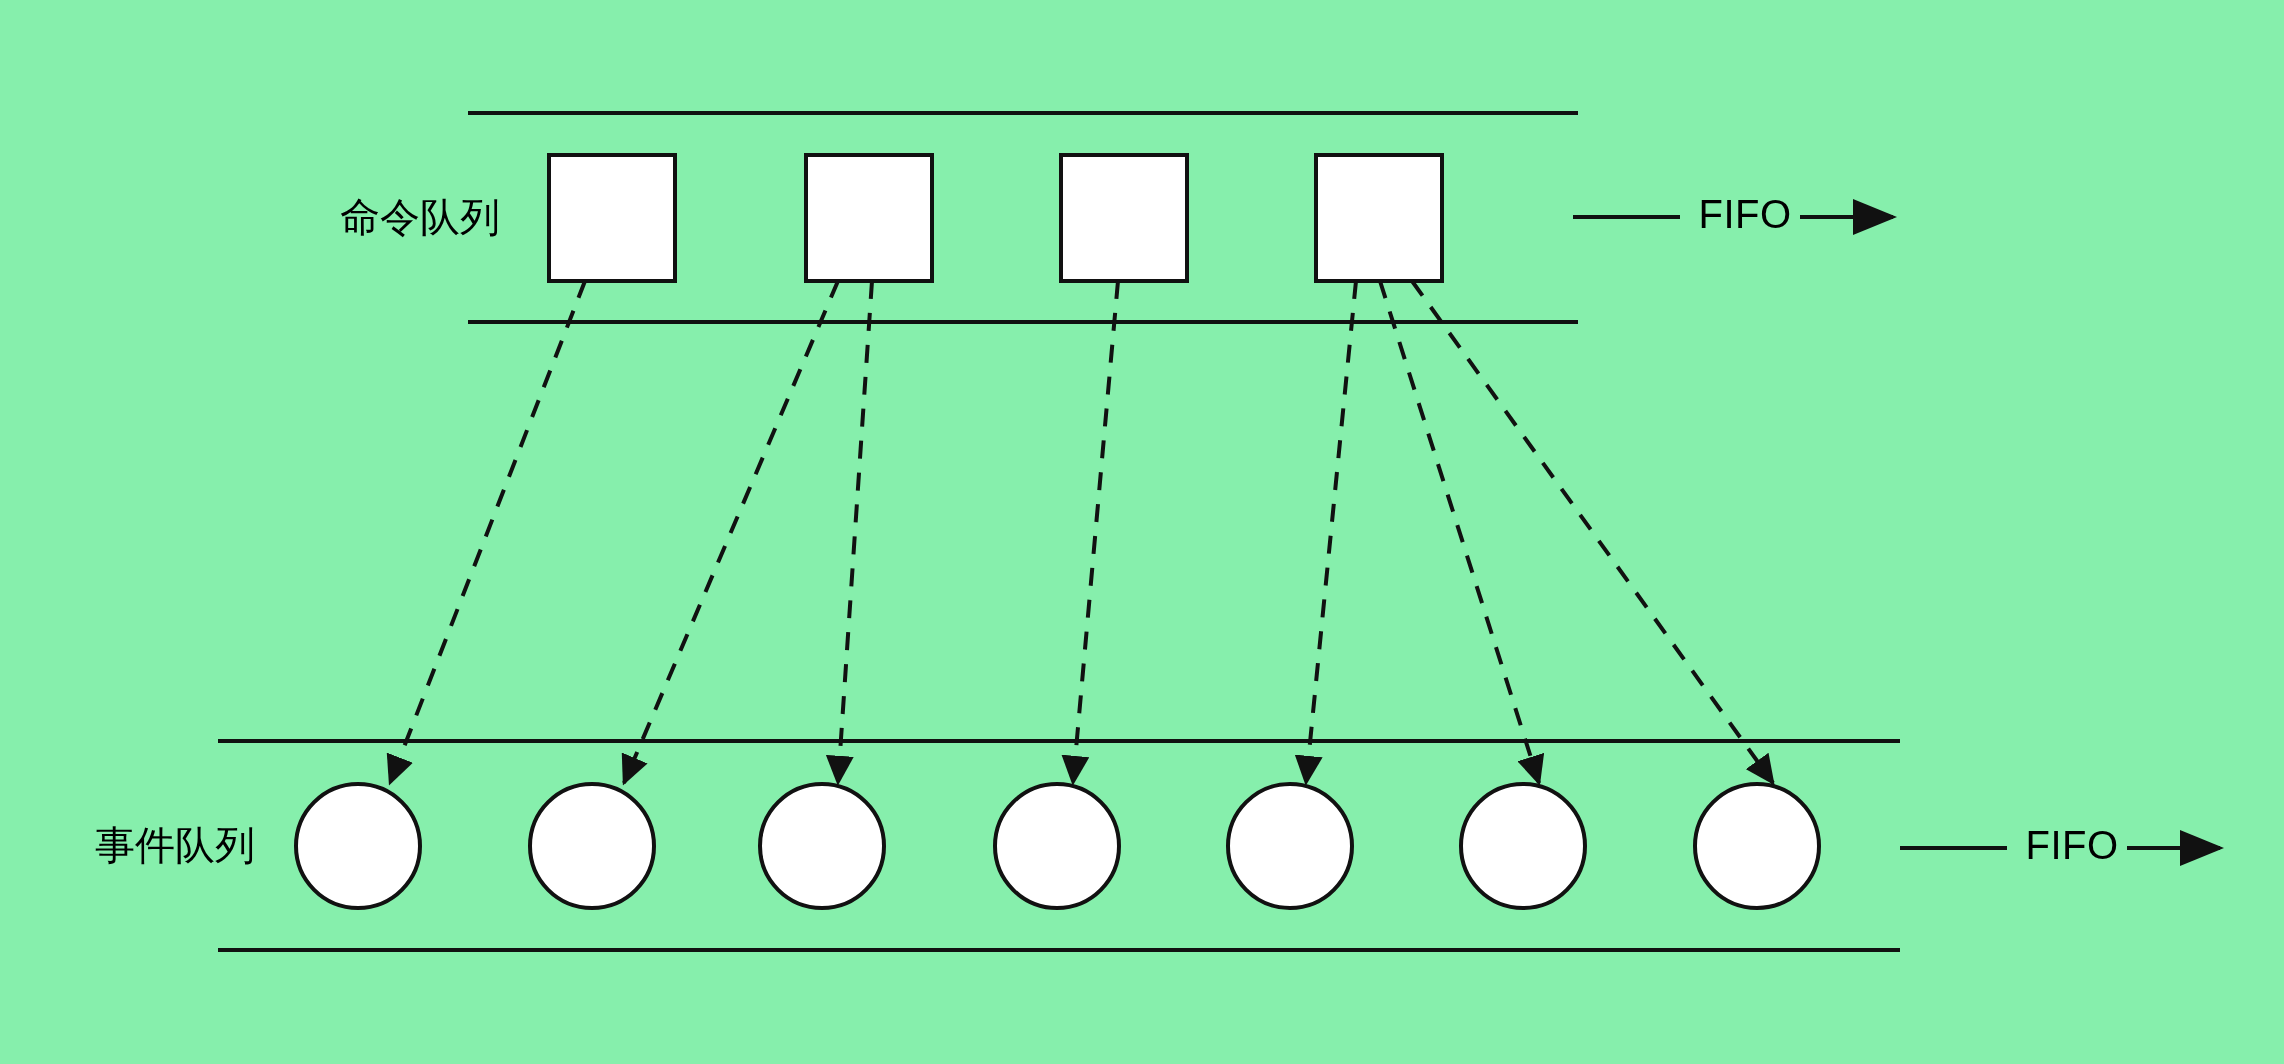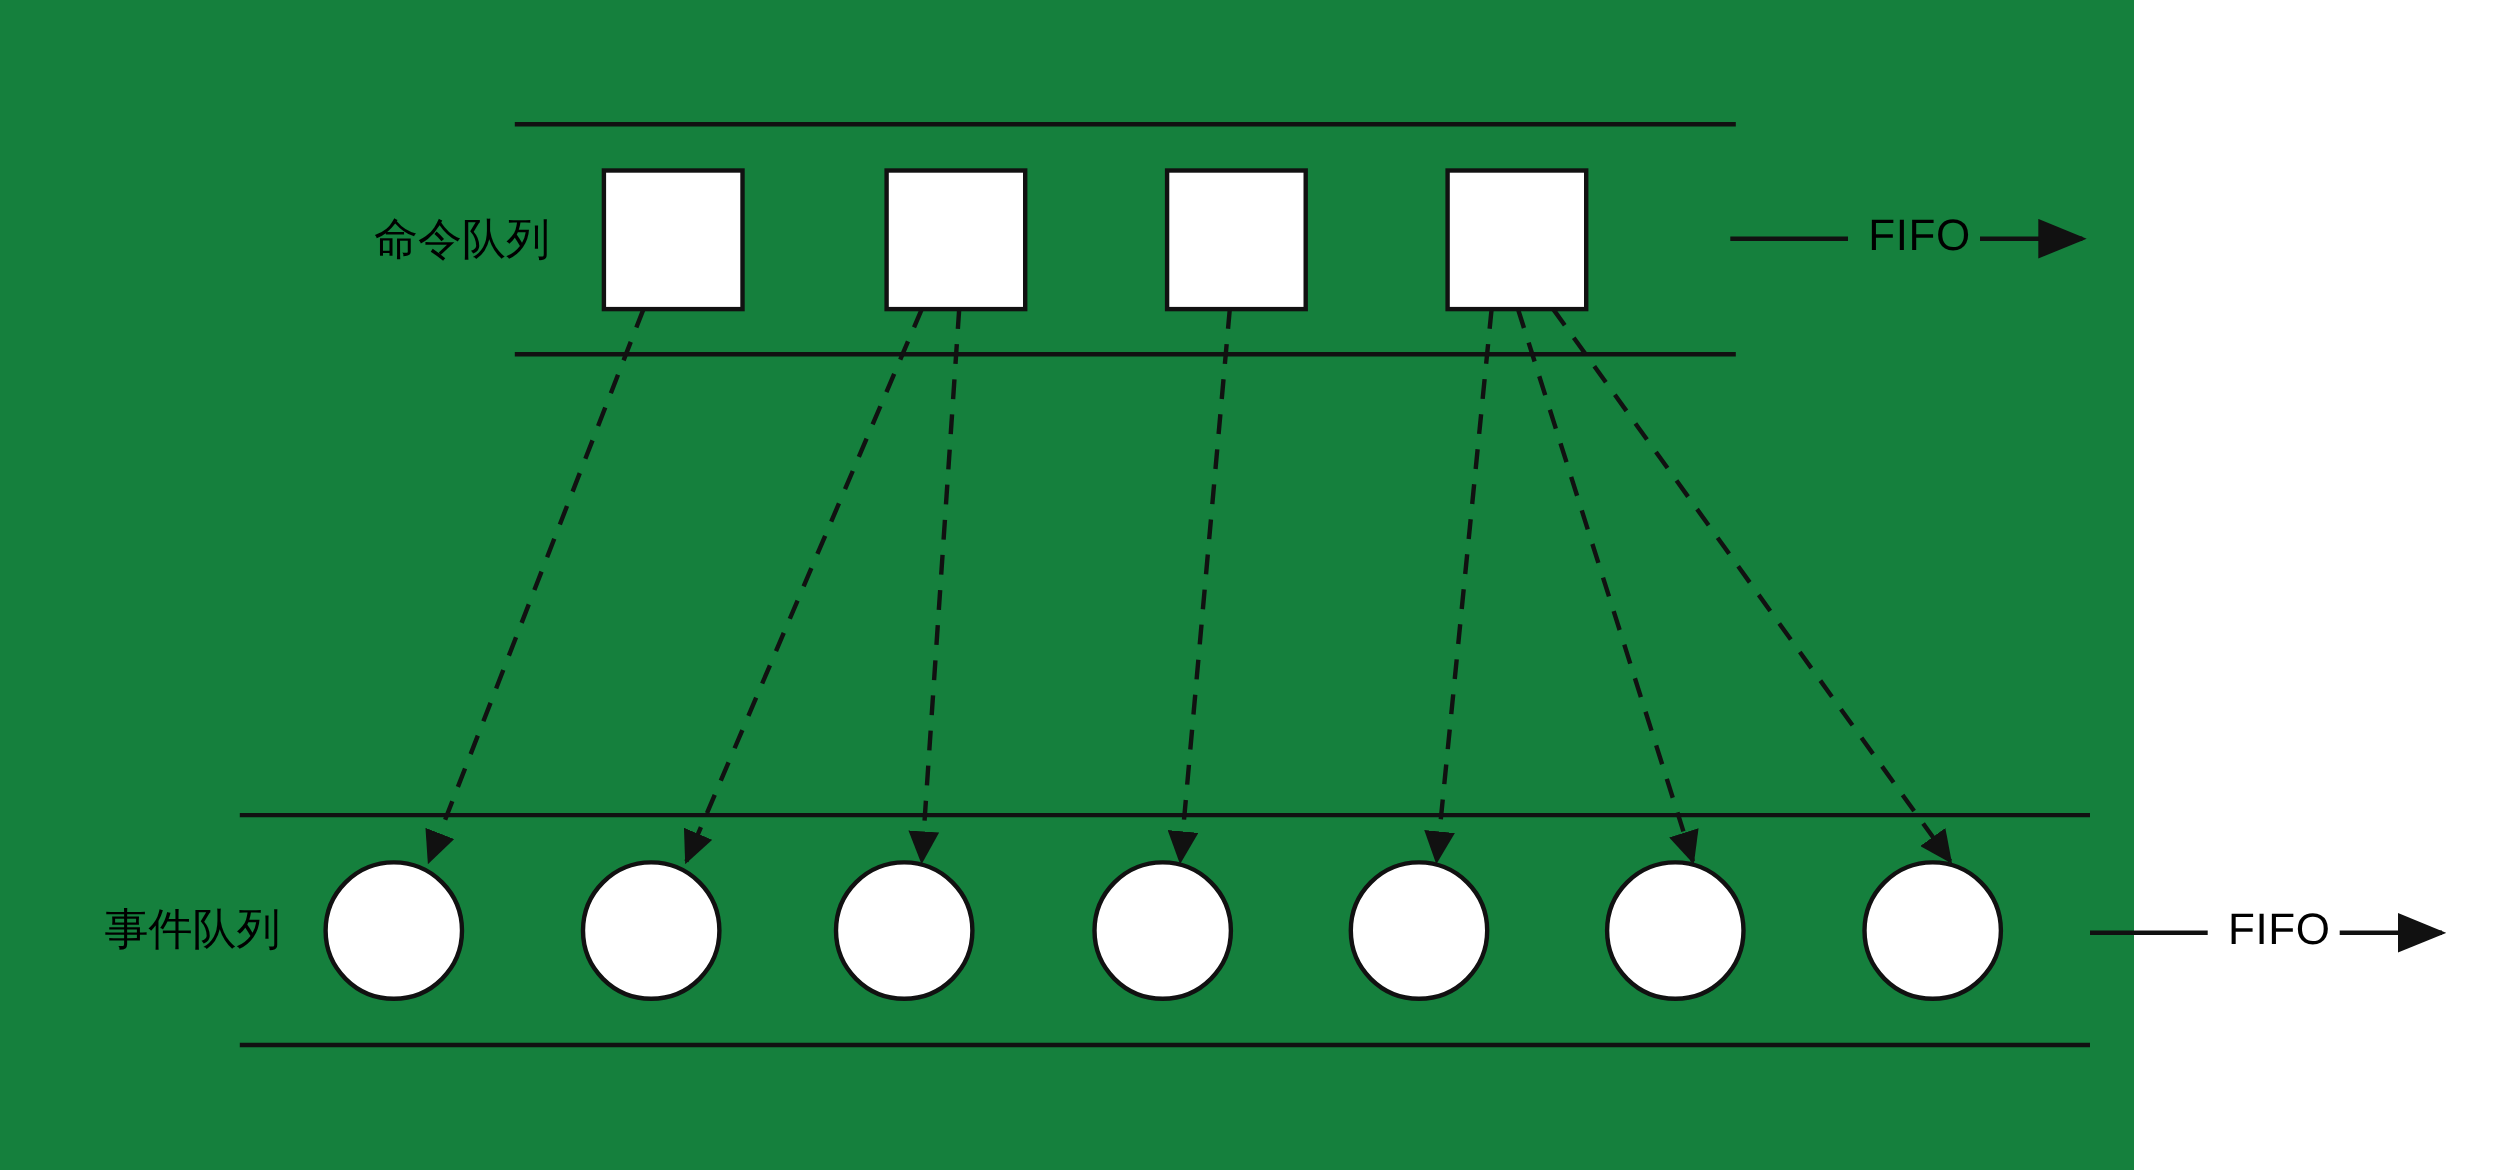--- a/index.html
+++ b/index.html
@@ -8,23 +8,23 @@
     background: #ffffff;
   }
   body {
     width: 2284px;
     height: 1064px;
     overflow: hidden;
     font-family: "Liberation Sans", "DejaVu Sans", sans-serif;
   }
   #diagram-root {
     position: relative;
-    width: 1940px;
+    width: 2284px;
     height: 1064px;
-    background: #15803d;
+    background: #86efac;
   }
   #diagram-svg {
     position: absolute;
     left: 0;
     top: 0;
     width: 2284px;
     height: 1064px;
     display: block;
   }
   .row-label {

